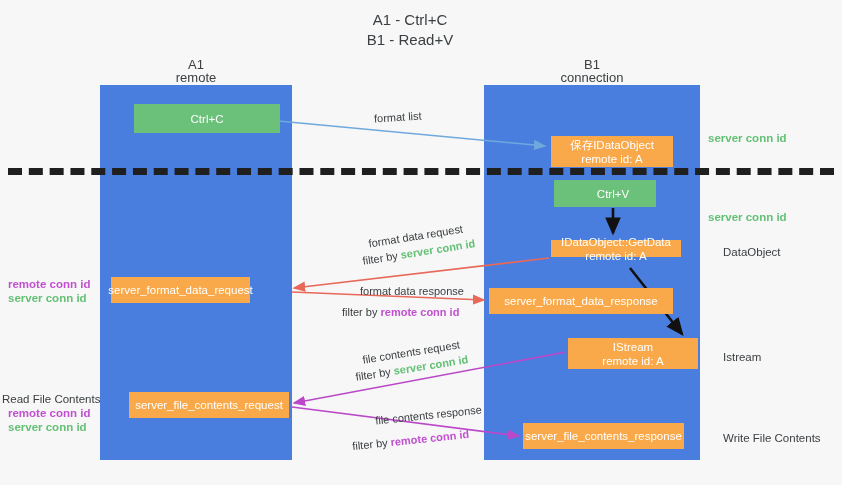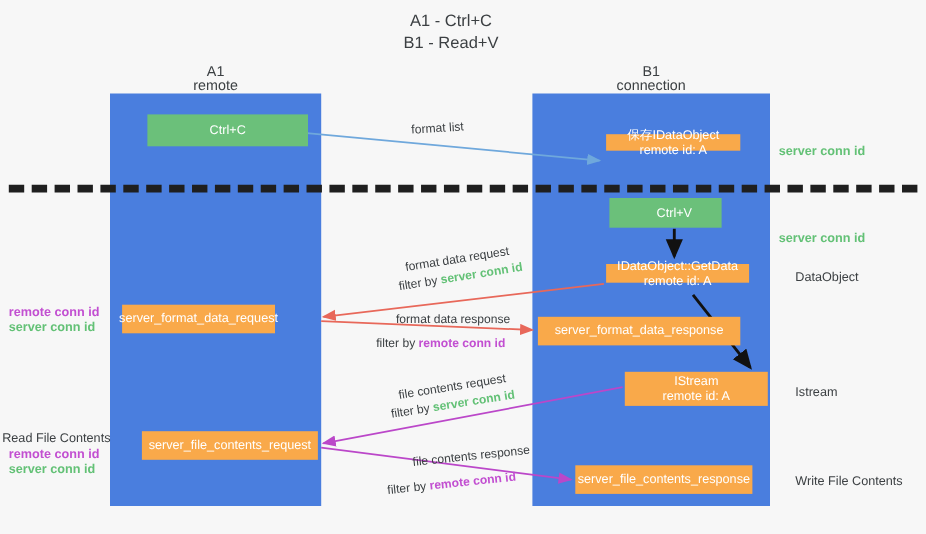--- a/index.html
+++ b/index.html
@@ -41,21 +41,21 @@
   .node{
     position:absolute;
     display:flex;flex-direction:column;align-items:center;justify-content:center;
     color:#ffffff;font-size:11.5px;line-height:14px;text-align:center;
     box-sizing:border-box;
   }
   .node.green{background:#6bc07a;}
   .node.orange{background:#f9a94a;}
 
   #n-ctrlc{left:134px;top:104px;width:146px;height:29px;}
-  #n-idataobject{left:551px;top:122px;width:122px;height:15px;}
+  #n-idataobject{left:551px;top:136px;width:122px;height:31px;}
   #n-ctrlv{left:554px;top:180px;width:102px;height:27px;padding-left:16px;}
   #n-getdata{left:551px;top:240px;width:130px;height:17px;}
   #n-fmt-req{left:111px;top:277px;width:139px;height:26px;}
   #n-fmt-resp{left:489px;top:288px;width:184px;height:26px;}
   #n-istream{left:568px;top:338px;width:130px;height:31px;}
   #n-file-req{left:129px;top:392px;width:160px;height:26px;}
   #n-file-resp{left:523px;top:423px;width:161px;height:26px;}
 
   
   .annot{position:absolute;font-size:11.5px;line-height:14px;}

